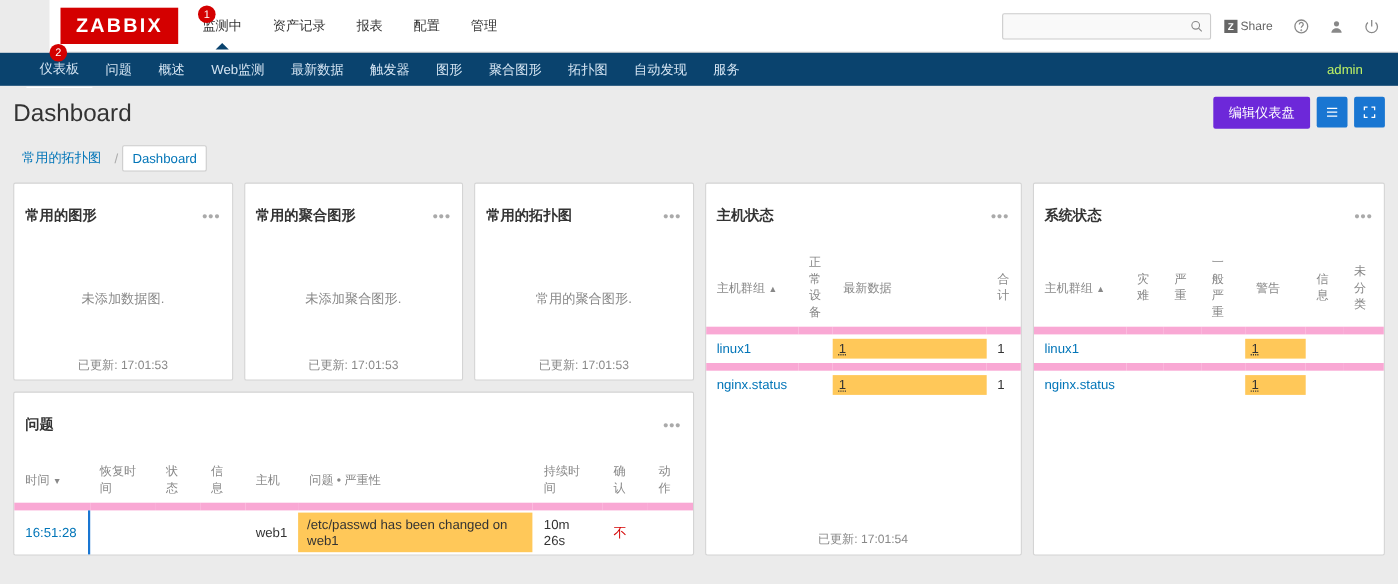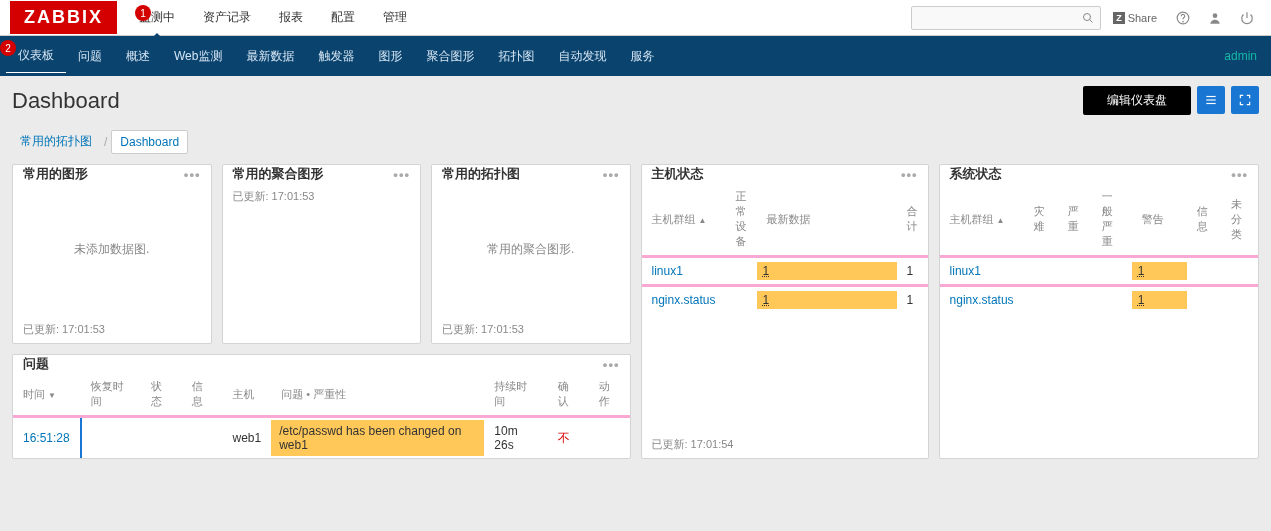--- a/index.html
+++ b/index.html
@@ -1,63 +1,63 @@
 <!DOCTYPE html>
 <html><head>
   <meta charset="utf-8">
   <style>
     * { margin: 0; padding: 0; box-sizing: border-box; }
     body { font-family: Arial, "Microsoft YaHei", sans-serif; font-size: 12px; background: #ebebeb; color: #333; }
     
-    .top-bar { background: #fff; height: 36px; display: flex; align-items: center; border-bottom: 1px solid #ccc; position: relative; }
+    .top-bar { background: #fff; height: 48px; display: flex; align-items: center; border-bottom: 1px solid #ccc; position: relative; margin-left: 45px; }
     .logo { background: #d40000; color: #fff; font-weight: bold; font-size: 18px; padding: 6px 14px; margin-left: 10px; letter-spacing: 2px; }
     .top-menu { display: flex; margin-left: 8px; }
     .top-menu-item { padding: 12px 14px; color: #333; cursor: pointer; position: relative; }
     .top-menu-item.active::after { content: ''; position: absolute; left: 50%; bottom: -1px; transform: translateX(-50%); border: 6px solid transparent; border-bottom-color: #0a436e; }
     .badge { position: absolute; background: #d40000; color: #fff; border-radius: 50%; width: 16px; height: 16px; display: flex; align-items: center; justify-content: center; font-size: 10px; }
     .badge.b1 { top: 5px; left: 135px; }
     .badge.b2 { top: 40px; left: 0px; z-index: 10; }
     .top-right { margin-left: auto; display: flex; align-items: center; gap: 4px; padding-right: 10px; }
     .search-box { width: 190px; height: 24px; background: #f9f9f9; border: 1px solid #ccc; border-radius: 2px; display: flex; align-items: center; justify-content: flex-end; padding-right: 6px; }
     .icon-btn { width: 28px; height: 28px; display: flex; align-items: center; justify-content: center; color: #888; cursor: pointer; }
     .share-btn { padding: 4px 8px; color: #666; font-size: 11px; display: flex; align-items: center; gap: 3px; cursor: pointer; }
     .share-z { background: #666; color: #fff; padding: 1px 3px; font-size: 9px; font-weight: bold; }
     
-    .sub-nav { background: #0a436e; height: 40px; display: flex; align-items: center; padding: 0 6px; color: #d5e5f3; position: relative; }
+    .sub-nav { background: #0a436e; height: 30px; display: flex; align-items: center; padding: 0 24px; color: #d5e5f3; position: relative; }
     .sub-nav-item { padding: 8px 12px; cursor: pointer; font-size: 12px; }
     .sub-nav-item.active { border-bottom: 1px solid #fff; }
-    .sub-nav-right { margin-left: auto; padding-right: 8px; color: #14b8a6; }
+    .sub-nav-right { margin-left: auto; padding-right: 8px; color: #bef264; }
     
     .page-header { display: flex; align-items: center; padding: 10px 12px; }
     .page-title { font-size: 22px; color: #333; font-weight: normal; }
     .page-actions { margin-left: auto; display: flex; gap: 6px; }
-    .btn-primary { background: #000000; color: #fff; border: none; padding: 6px 24px; border-radius: 2px; cursor: pointer; font-size: 12px; }
+    .btn-primary { background: #6d28d9; color: #fff; border: none; padding: 6px 14px; border-radius: 2px; cursor: pointer; font-size: 12px; }
     .btn-icon { background: #1976d2; color: #fff; border: none; width: 28px; height: 28px; border-radius: 2px; cursor: pointer; display: flex; align-items: center; justify-content: center; }
     
     .breadcrumb { display: flex; gap: 4px; padding: 4px 12px 10px; align-items: center; }
     .breadcrumb-item { color: #0275b8; cursor: pointer; padding: 4px 8px; }
     .breadcrumb-item.current { background: #fff; border: 1px solid #ccc; border-radius: 2px; }
     .breadcrumb-sep { color: #aaa; }
     
     .dashboard { display: grid; grid-template-columns: 1fr 1fr; gap: 10px; padding: 0 12px 12px; }
     .left-col { display: flex; flex-direction: column; gap: 10px; }
     .right-col { display: flex; flex-direction: row; gap: 10px; }
     .top-widgets { display: grid; grid-template-columns: 1fr 1fr 1fr; gap: 10px; }
     
     .widget { background: #fff; border: 1px solid #d4d4d4; border-radius: 2px; display: flex; flex-direction: column; min-height: 180px; position: relative; }
-    .widget-header { padding: 0 10px; font-weight: bold; font-size: 13px; display: flex; align-items: center; justify-content: flex-end; }
+    .widget-header { padding: 20px 10px; font-weight: bold; font-size: 13px; display: flex; align-items: center; justify-content: flex-end; }
     .widget-menu { margin-left: auto; color: #aaa; cursor: pointer; letter-spacing: 1px; }
     .widget-body { flex: 1; display: flex; align-items: center; justify-content: center; color: #888; }
-    .widget-footer { text-align: left; padding: 6px 10px; color: #888; font-size: 11px; }
+    .widget-footer { text-align: center; padding: 6px 10px; color: #888; font-size: 11px; }
     
     .widget.auto { min-height: auto; }
     
     .tbl { width: 100%; border-collapse: collapse; }
     .tbl th { text-align: left; padding: 6px 10px; color: #888; font-weight: normal; font-size: 11px; }
-    .tbl td { padding: 6px 10px; border-top: 3px solid #f9a8d4; font-size: 12px; }
+    .tbl td { padding: 6px 10px; border-top: 7px solid #f9a8d4; font-size: 12px; }
     .link { color: #0275b8; cursor: pointer; }
     .cell-warning { background: #ffc859; display: inline-block; padding: 2px 6px; min-width: 140px; text-decoration: underline dotted; color: #333; }
     .cell-warning-full { background: #ffc859; padding: 4px 8px; color: #333; }
     .sort-arrow { font-size: 8px; }
     .ack-no { color: #d40000; }
     svg { display: block; }
   </style>
 </head>
 <body>
 
@@ -154,20 +154,21 @@
           <span class="widget-menu">•••</span>
         </div>
         <div class="widget-body">未添加数据图.</div>
         <div class="widget-footer">已更新: 17:01:53</div>
       </div>
       <div class="widget">
         <div class="widget-header">
           <span>常用的聚合图形</span>
           <span class="widget-menu">•••</span>
         </div>
+        <div class="widget-body">未添加聚合图形.</div>
         <div class="widget-footer">已更新: 17:01:53</div>
       </div>
       <div class="widget">
         <div class="widget-header">
           <span>常用的拓扑图</span>
           <span class="widget-menu">•••</span>
         </div>
         <div class="widget-body">常用的聚合图形.</div>
         <div class="widget-footer">已更新: 17:01:53</div>
       </div>

